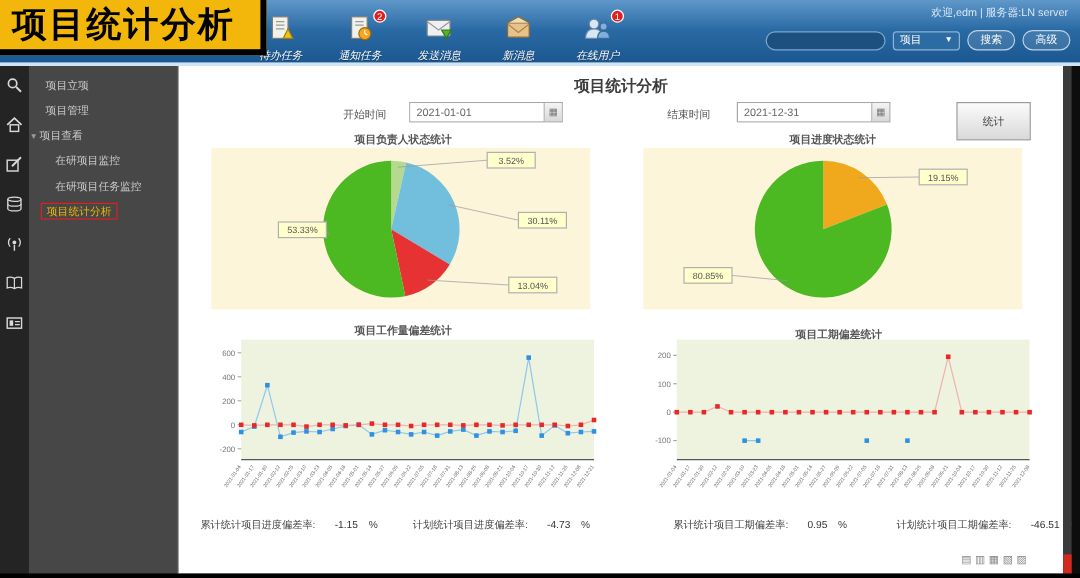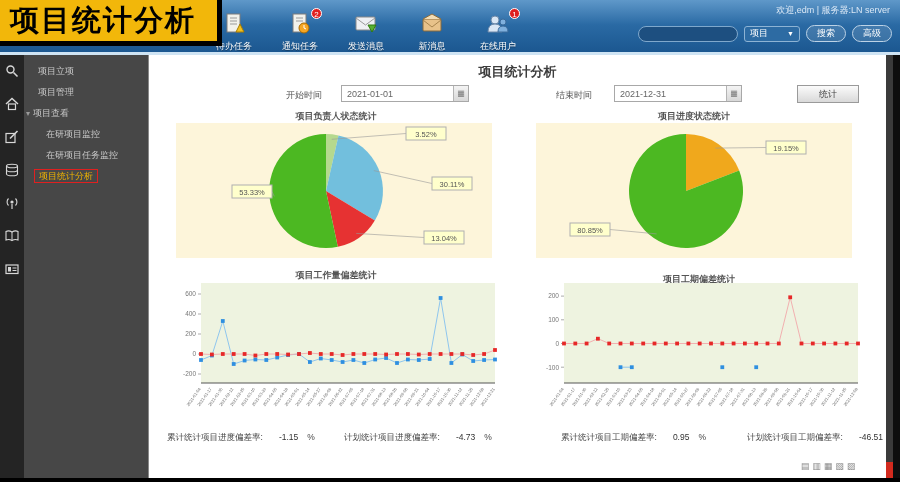--- a/index.html
+++ b/index.html
@@ -6,21 +6,21 @@
   html,body { width:900px; height:482px; overflow:hidden; }
   body { font-family:"Liberation Sans", sans-serif; background:#111; position:relative; }
 
   
   .navbar { position:absolute; left:0; top:0; width:900px; height:55px;
     background:linear-gradient(#5f98c9 0%, #2a6aa4 45%, #1a558e 100%); z-index:2; }
   .navbar-bottom-strip { position:absolute; left:0; bottom:0; width:100%; height:3px; background:#cfe4f4; }
   .nav-tools { position:absolute; left:208px; top:12px; display:flex; gap:14px; }
   .nav-tool { width:52px; text-align:center; color:#fff; font-size:9px; cursor:pointer; position:relative; }
   .nav-tool .ic { display:inline-block; width:26px; height:24px; position:relative; }
-  .nav-tool .lbl { display:block; margin-top:2px; text-shadow:0 1px 1px rgba(0,0,0,.4); }
+  .nav-tool .lbl { display:block; margin-top:2px; text-shadow:0 1px 1px rgba(0,0,0,.4);font-style:italic; }
   .badge { position:absolute; top:-4px; right:4px; min-width:11px; height:11px; border-radius:6px;
     background:#e02020; color:#fff; font-size:8px; line-height:11px; padding:0 2px; border:1px solid #fff; }
   .badge:empty { display:none; }
   .nav-welcome { position:absolute; right:10px; top:4px; color:#d9e7f5; font-size:9px; }
   .nav-search { position:absolute; right:8px; top:25px; display:flex; align-items:center; gap:6px; }
   .nav-search input { width:100px; height:16px; border-radius:8px; border:1px solid #7fa8cc;
     background:#1d4f80; color:#fff; font-size:9px; padding:0 8px; outline:none; }
   .nav-select { width:56px; height:16px; border-radius:3px; border:1px solid #8db3d4; background:#2d6ba3;
     color:#fff; font-size:9px; display:flex; align-items:center; justify-content:space-between; padding:0 5px; cursor:pointer; }
   .nav-btn { height:17px; border-radius:9px; border:1px solid #bcd2e6; background:rgba(255,255,255,.12);
@@ -50,21 +50,21 @@
     border-left:1px solid #8a8a8a; z-index:1; }
   .page-title { position:absolute; left:0; top:8px; width:100%; text-align:center;
     font-size:13px; font-weight:bold; color:#3d3d3d; }
   .form-row { position:absolute; left:0; top:30px; width:100%; height:18px; font-size:9px; color:#555; }
   .f-label { position:absolute; top:4px; }
   .date-wrap { position:absolute; top:0; width:128px; height:17px; border:1px solid #a8a8a8; background:#fff;
     display:flex; }
   .date-wrap input { flex:1; border:0; font-size:9px; color:#666; padding:0 5px; outline:none; min-width:0; }
   .date-btn { width:15px; background:linear-gradient(#f4f4f4,#d8d8d8); border-left:1px solid #b4b4b4;
     font-size:8px; color:#777; display:flex; align-items:center; justify-content:center; cursor:pointer; }
-  .submit-btn { position:absolute; left:648px; top:0; width:62px; height:18px;
+  .submit-btn { position:absolute; left:648px; top:0; width:62px; height:32px;
     background:linear-gradient(#fbfbfb,#d9d9d9); border:1px solid #9a9a9a; font-size:9px; color:#444; cursor:pointer; }
 
   .chart-title { position:absolute; font-size:9px; font-weight:bold; color:#555; text-align:center; width:320px; }
   .pie-panel { position:absolute; width:316px; height:119px; }
   .line-panel { position:absolute; width:330px; height:150px; }
 
   .stats-row { position:absolute; top:377px; left:0; width:100%; font-size:8.5px; color:#444; }
   .stat-group { position:absolute; top:0; white-space:nowrap; }
   .stat-group .val { display:inline-block; margin-left:16px; color:#333; }
   .stat-group .unit { display:inline-block; margin-left:9px; }

